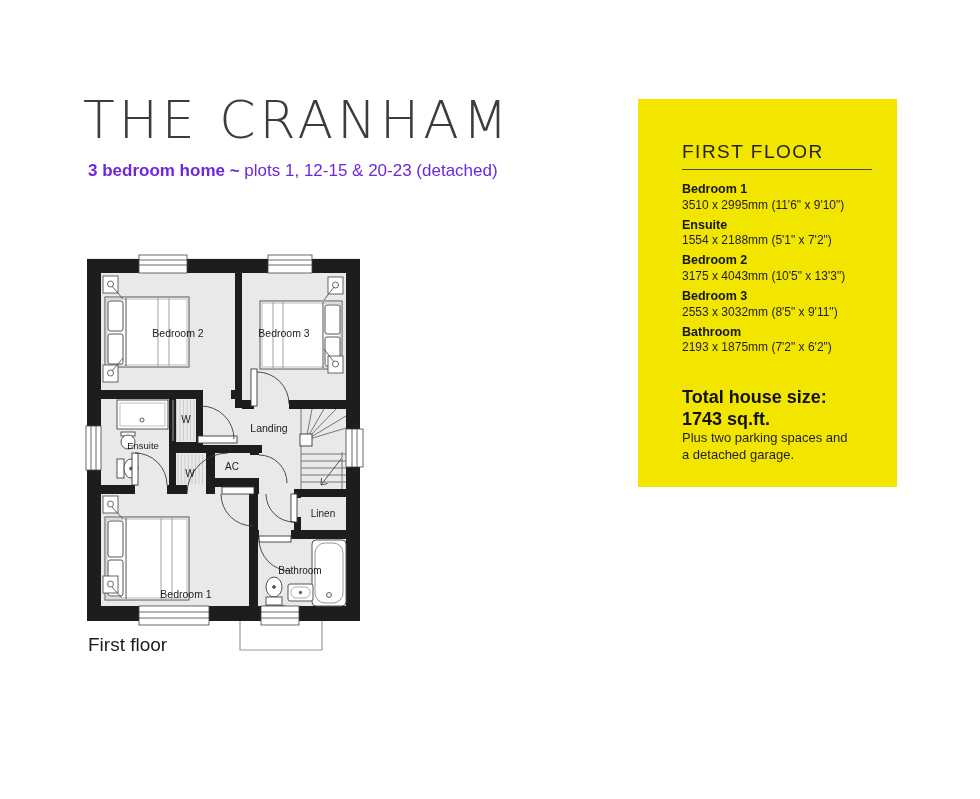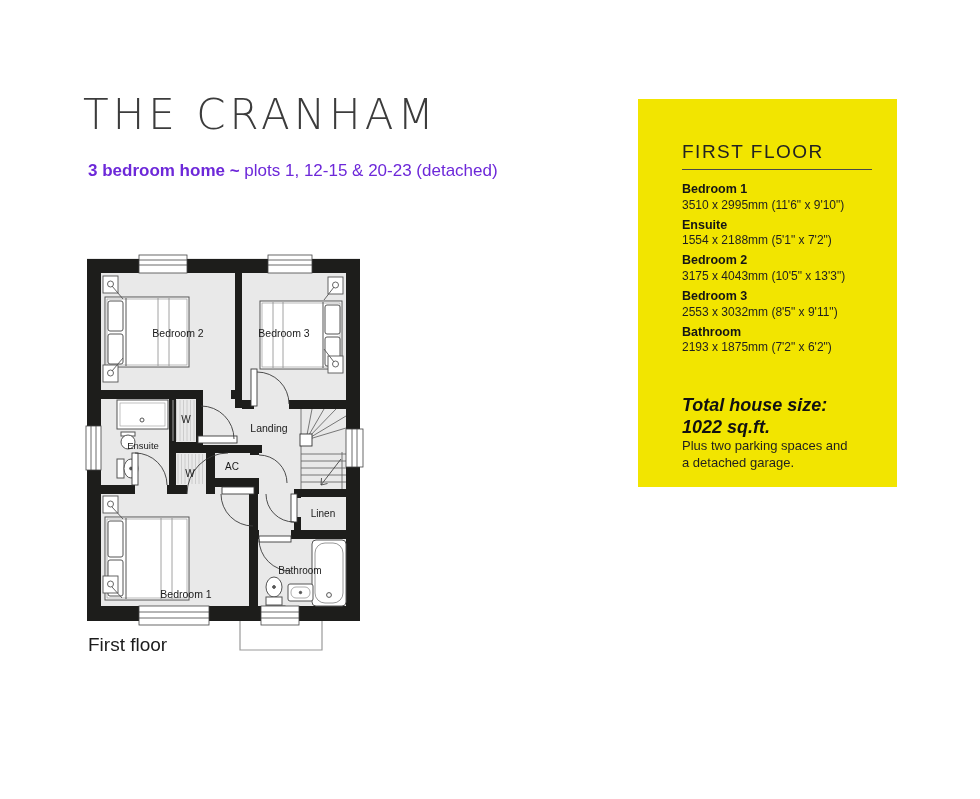--- a/index.html
+++ b/index.html
@@ -1,35 +1,35 @@
 <!DOCTYPE html>
 <html><head>
 <meta charset="utf-8">
 <style>
   html,body{margin:0;padding:0;background:#fff;}
   body{font-family:"Liberation Sans",sans-serif;color:#1f1f1f;}
   .page{position:relative;width:980px;height:799px;background:#ffffff;overflow:hidden;}
 
   .title{position:absolute;left:83px;top:90px;font-family:"DejaVu Sans","Liberation Sans",sans-serif;
-         font-weight:200;font-size:42px;letter-spacing:4px;color:#3c3c3c;white-space:nowrap;}
+         font-weight:200;font-size:52px;letter-spacing:4px;color:#3c3c3c;white-space:nowrap;}
   .subtitle{position:absolute;left:88px;top:161px;font-size:17px;color:#6d28d9;white-space:nowrap;}
   .subtitle .b{font-weight:bold;}
 
   .plan{position:absolute;left:85px;top:253px;width:295px;height:400px;}
   .plan svg{display:block;width:100%;height:100%;font-family:"Liberation Sans",sans-serif;}
   .caption{position:absolute;left:88px;top:634px;font-size:19px;color:#1c1c1c;}
 
   .panel{position:absolute;left:638px;top:99px;width:259px;height:388px;background:#F2E500;
          box-sizing:border-box;padding:42px 25px 0 44px;}
   .panel-heading{font-size:19px;letter-spacing:1.5px;color:#222;font-weight:normal;}
   .panel-rule{height:0;border-top:1px solid #4a4a4a;margin:6px 0 12px 0;width:190px;}
   .room-entry{margin-bottom:5px;}
   .room-name{font-size:12.5px;font-weight:bold;line-height:1.25;color:#151515;}
   .room-dims{font-size:12px;line-height:1.25;color:#1f1f1f;}
-  .total-block{margin-top:40px;font-style:italic;}
+  .total-block{margin-top:32px;}
   .total-line{font-size:18px;font-weight:bold;line-height:1.2;color:#111;}
   .panel-note{font-size:13px;line-height:1.3;color:#1f1f1f;width:175px;}
 </style>
 </head>
 <body>
 
 <div class="page">
 
   <div class="title">THE CRANHAM</div>
 
@@ -238,18 +238,18 @@
       <div class="room-name">Bedroom 3</div>
       <div class="room-dims">2553 x 3032mm (8'5" x 9'11")</div>
     </div>
     <div class="room-entry">
       <div class="room-name">Bathroom</div>
       <div class="room-dims">2193 x 1875mm (7'2" x 6'2")</div>
     </div>
 
     <div class="total-block">
       <div class="total-line">Total house size:</div>
-      <div class="total-line">1022 sq.ft.</div>
+      <div class="total-line">1743 sq.ft.</div>
     </div>
     <div class="panel-note">Plus two parking spaces and a detached garage.</div>
   </div>
 
 </div>
 
 </body></html>

